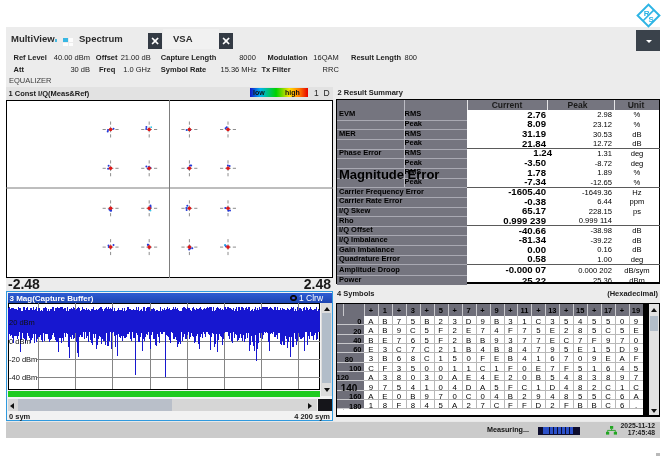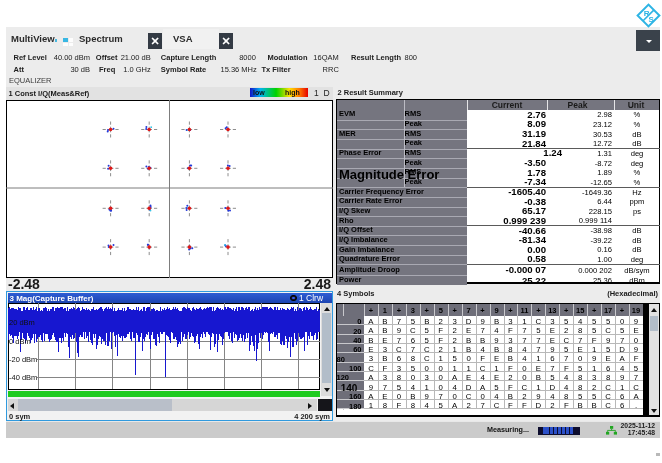--- a/index.html
+++ b/index.html
@@ -202,21 +202,21 @@
       <div style="position:absolute;left:67.5px;top:29.20px;font-size:7.5px;font-weight:bold;color:#000">RMS</div>
       <div style="position:absolute;left:130px;top:28.50px;width:79px;text-align:right;font-size:9.6px;font-weight:bold;color:#000">31.19</div>
       <div style="position:absolute;left:217px;top:30.10px;width:58px;text-align:right;font-size:7.6px;color:#000">30.53</div>
       <div style="position:absolute;left:277px;top:30.10px;width:46px;text-align:center;font-size:7.6px;color:#000">dB</div>
       <div style="position:absolute;left:67.5px;top:38.85px;font-size:7.5px;font-weight:bold;color:#000">Peak</div>
       <div style="position:absolute;left:130px;top:38.15px;width:79px;text-align:right;font-size:9.6px;font-weight:bold;color:#000">21.84</div>
       <div style="position:absolute;left:217px;top:39.75px;width:58px;text-align:right;font-size:7.6px;color:#000">12.72</div>
       <div style="position:absolute;left:277px;top:39.75px;width:46px;text-align:center;font-size:7.6px;color:#000">dB</div>
       <div style="position:absolute;left:2px;top:48.50px;font-size:7.5px;font-weight:bold;color:#000;white-space:nowrap">Phase Error</div>
       <div style="position:absolute;left:67.5px;top:48.50px;font-size:7.5px;font-weight:bold;color:#000">RMS</div>
-      <div style="position:absolute;left:146px;top:47.80px;width:79px;text-align:right;font-size:9.6px;font-weight:bold;color:#000">1.24</div>
+      <div style="position:absolute;left:136px;top:47.80px;width:79px;text-align:right;font-size:9.6px;font-weight:bold;color:#000">1.24</div>
       <div style="position:absolute;left:217px;top:49.40px;width:58px;text-align:right;font-size:7.6px;color:#000">1.31</div>
       <div style="position:absolute;left:277px;top:49.40px;width:46px;text-align:center;font-size:7.6px;color:#000">deg</div>
       <div style="position:absolute;left:67.5px;top:58.15px;font-size:7.5px;font-weight:bold;color:#000">Peak</div>
       <div style="position:absolute;left:130px;top:57.45px;width:79px;text-align:right;font-size:9.6px;font-weight:bold;color:#000">-3.50</div>
       <div style="position:absolute;left:217px;top:59.05px;width:58px;text-align:right;font-size:7.6px;color:#000">-8.72</div>
       <div style="position:absolute;left:277px;top:59.05px;width:46px;text-align:center;font-size:7.6px;color:#000">deg</div>
       <div style="position:absolute;left:2px;top:67.80px;font-size:13px;font-weight:bold;color:#000;white-space:nowrap">Magnitude Error</div>
       <div style="position:absolute;left:67.5px;top:67.80px;font-size:7.5px;font-weight:bold;color:#000">RMS</div>
       <div style="position:absolute;left:130px;top:67.10px;width:79px;text-align:right;font-size:9.6px;font-weight:bold;color:#000">1.78</div>
       <div style="position:absolute;left:217px;top:68.70px;width:58px;text-align:right;font-size:7.6px;color:#000">1.89</div>
@@ -434,21 +434,21 @@
       <div style="position:absolute;left:180.95px;top:41.61px;width:13.95px;text-align:center;font-size:7.8px;color:#000">4</div>
       <div style="position:absolute;left:194.90px;top:41.61px;width:13.95px;text-align:center;font-size:7.8px;color:#000">7</div>
       <div style="position:absolute;left:208.85px;top:41.61px;width:13.95px;text-align:center;font-size:7.8px;color:#000">9</div>
       <div style="position:absolute;left:222.80px;top:41.61px;width:13.95px;text-align:center;font-size:7.8px;color:#000">5</div>
       <div style="position:absolute;left:236.75px;top:41.61px;width:13.95px;text-align:center;font-size:7.8px;color:#000">E</div>
       <div style="position:absolute;left:250.70px;top:41.61px;width:13.95px;text-align:center;font-size:7.8px;color:#000">1</div>
       <div style="position:absolute;left:264.65px;top:41.61px;width:13.95px;text-align:center;font-size:7.8px;color:#000">5</div>
       <div style="position:absolute;left:278.60px;top:41.61px;width:13.95px;text-align:center;font-size:7.8px;color:#000">D</div>
       <div style="position:absolute;left:292.55px;top:41.61px;width:13.95px;text-align:center;font-size:7.8px;color:#000">9</div>
       <div style="position:absolute;left:0;top:49.78px;width:27.5px;height:9.37px;background:#6e6e79;border-bottom:1px solid #c8c8cc"></div>
-      <div style="position:absolute;left:0;top:51.18px;width:25.0px;text-align:left;font-size:7.5px;font-weight:bold;color:#000">80</div>
+      <div style="position:absolute;left:0;top:51.18px;width:25.0px;text-align:center;font-size:7.5px;font-weight:bold;color:#000">80</div>
       <div style="position:absolute;left:27.5px;top:49.78px;width:279.0px;height:9.37px;background:#fff;border-bottom:1px solid #b8b8b8"></div>
       <div style="position:absolute;left:27.50px;top:50.98px;width:13.95px;text-align:center;font-size:7.8px;color:#000">3</div>
       <div style="position:absolute;left:41.45px;top:50.98px;width:13.95px;text-align:center;font-size:7.8px;color:#000">B</div>
       <div style="position:absolute;left:55.40px;top:50.98px;width:13.95px;text-align:center;font-size:7.8px;color:#000">6</div>
       <div style="position:absolute;left:69.35px;top:50.98px;width:13.95px;text-align:center;font-size:7.8px;color:#000">8</div>
       <div style="position:absolute;left:83.30px;top:50.98px;width:13.95px;text-align:center;font-size:7.8px;color:#000">C</div>
       <div style="position:absolute;left:97.25px;top:50.98px;width:13.95px;text-align:center;font-size:7.8px;color:#000">1</div>
       <div style="position:absolute;left:111.20px;top:50.98px;width:13.95px;text-align:center;font-size:7.8px;color:#000">5</div>
       <div style="position:absolute;left:125.15px;top:50.98px;width:13.95px;text-align:center;font-size:7.8px;color:#000">0</div>
       <div style="position:absolute;left:139.10px;top:50.98px;width:13.95px;text-align:center;font-size:7.8px;color:#000">F</div>

